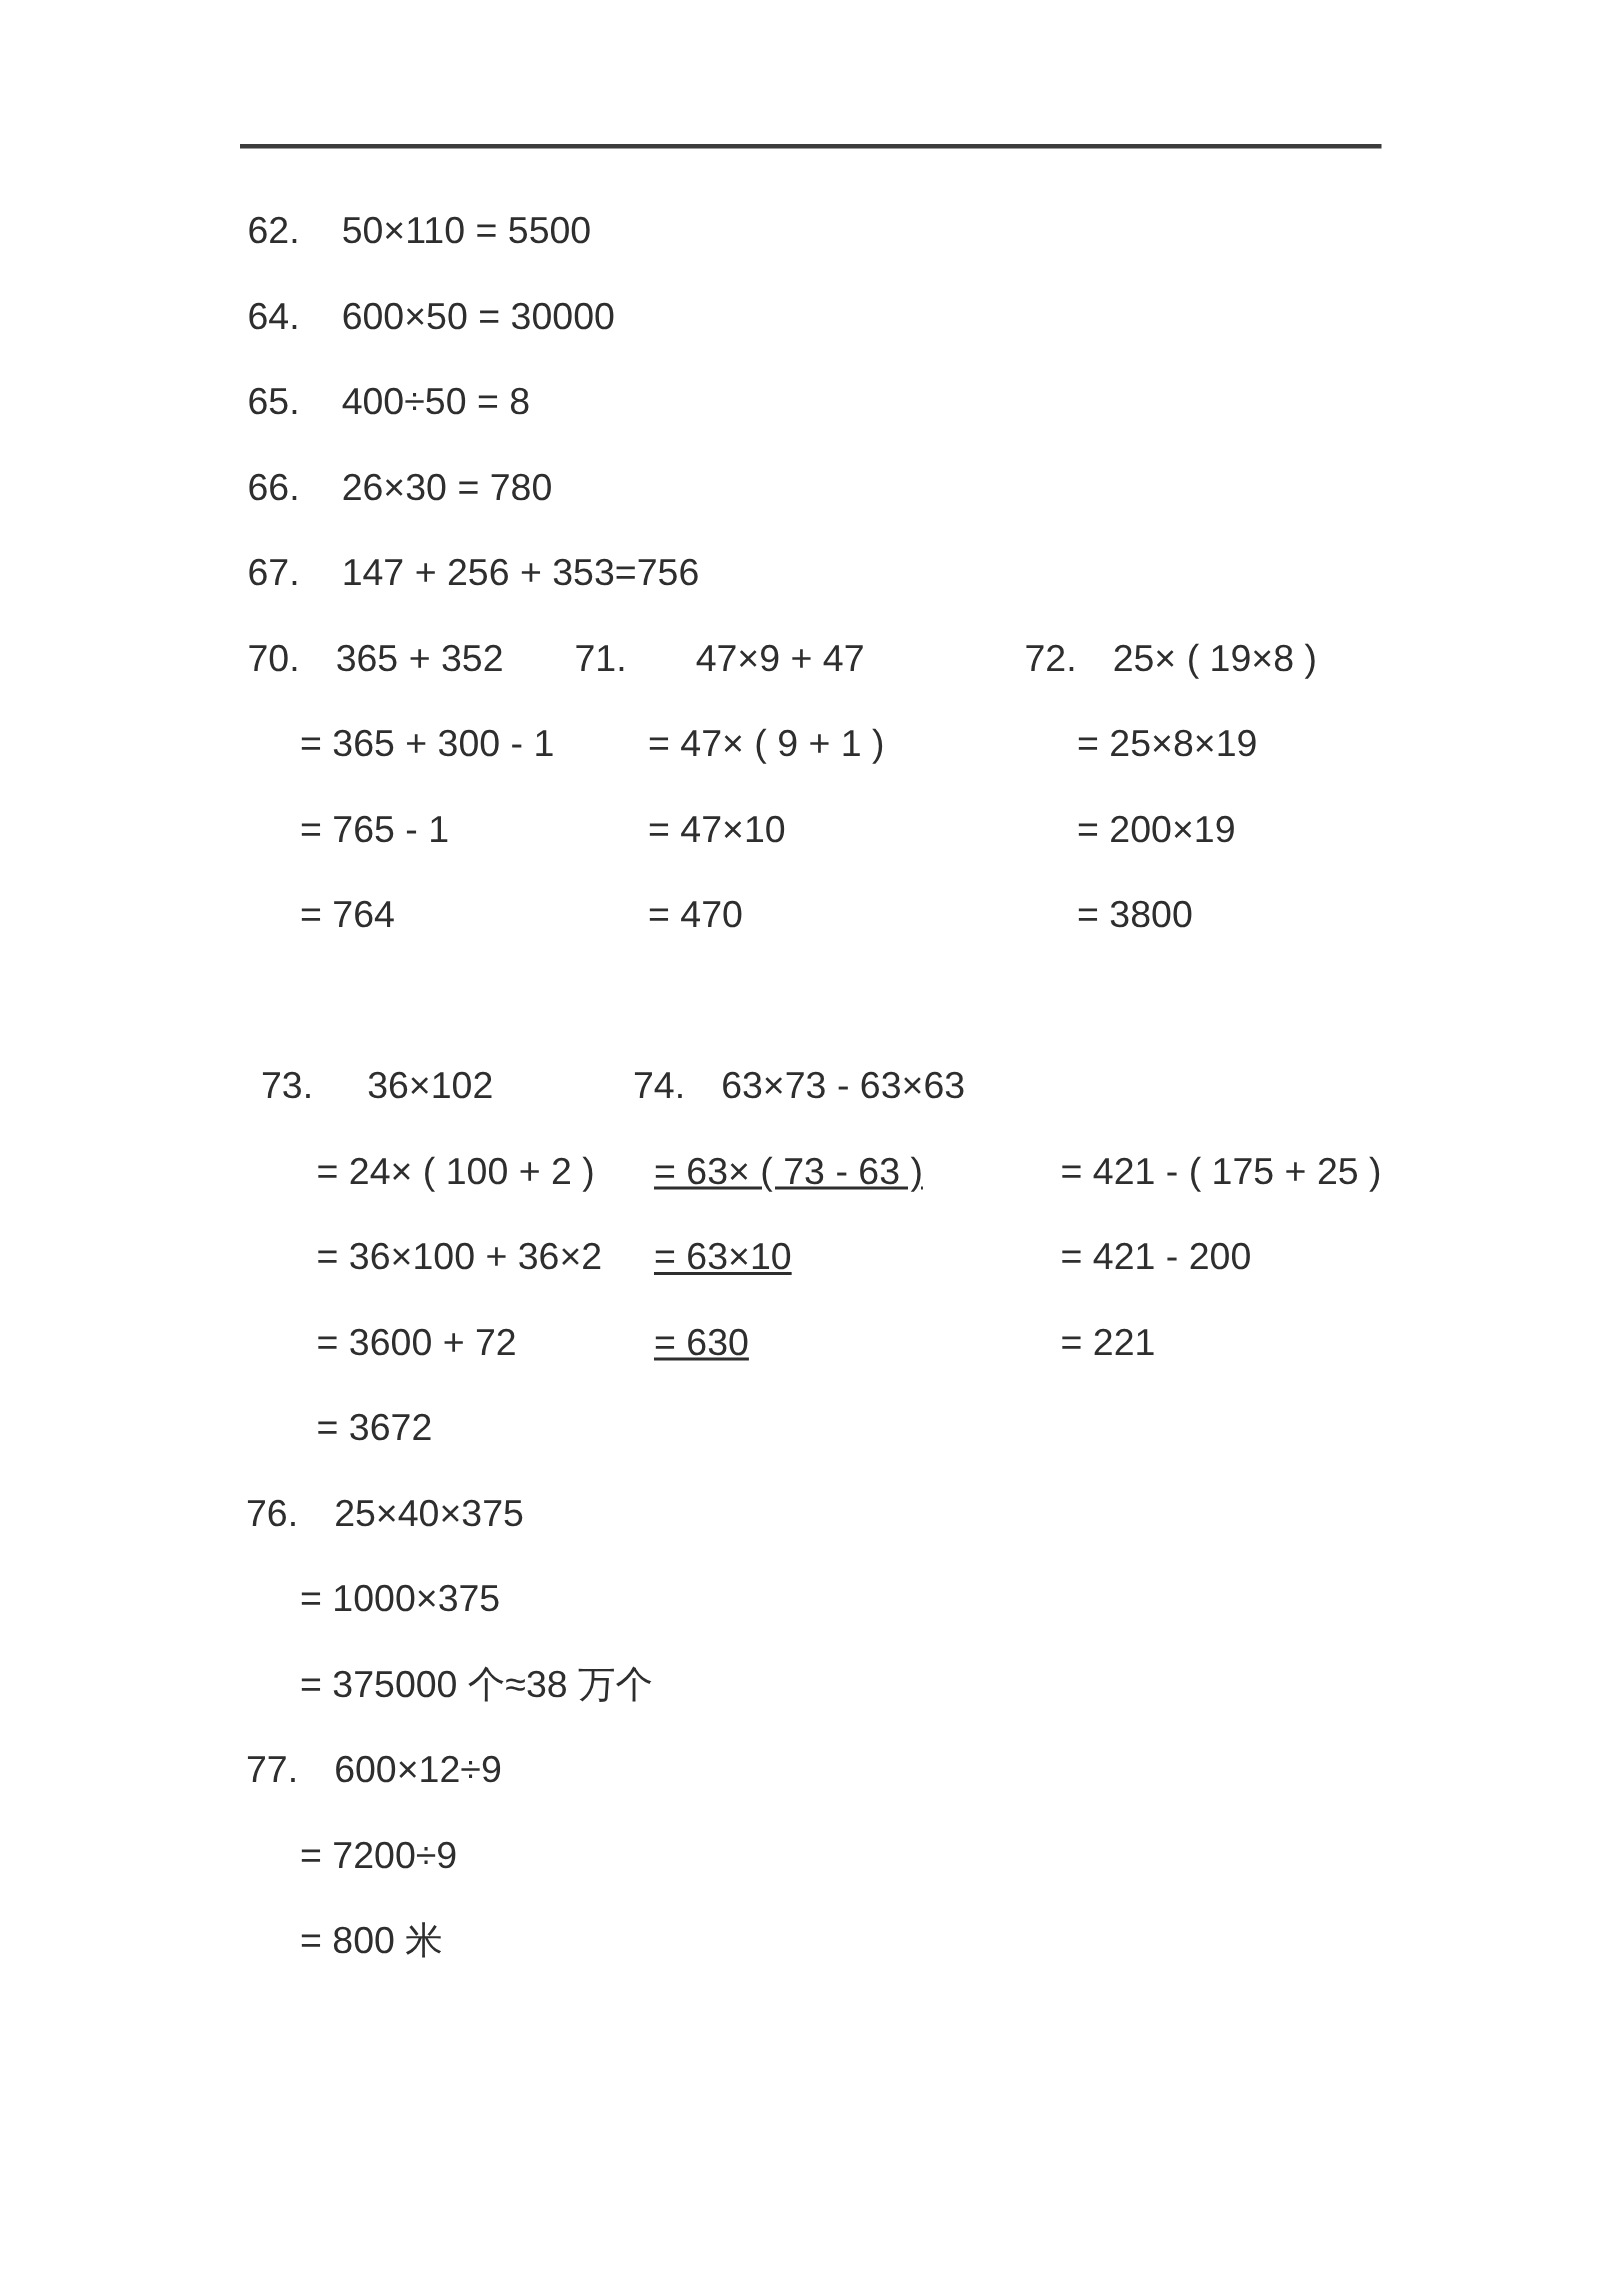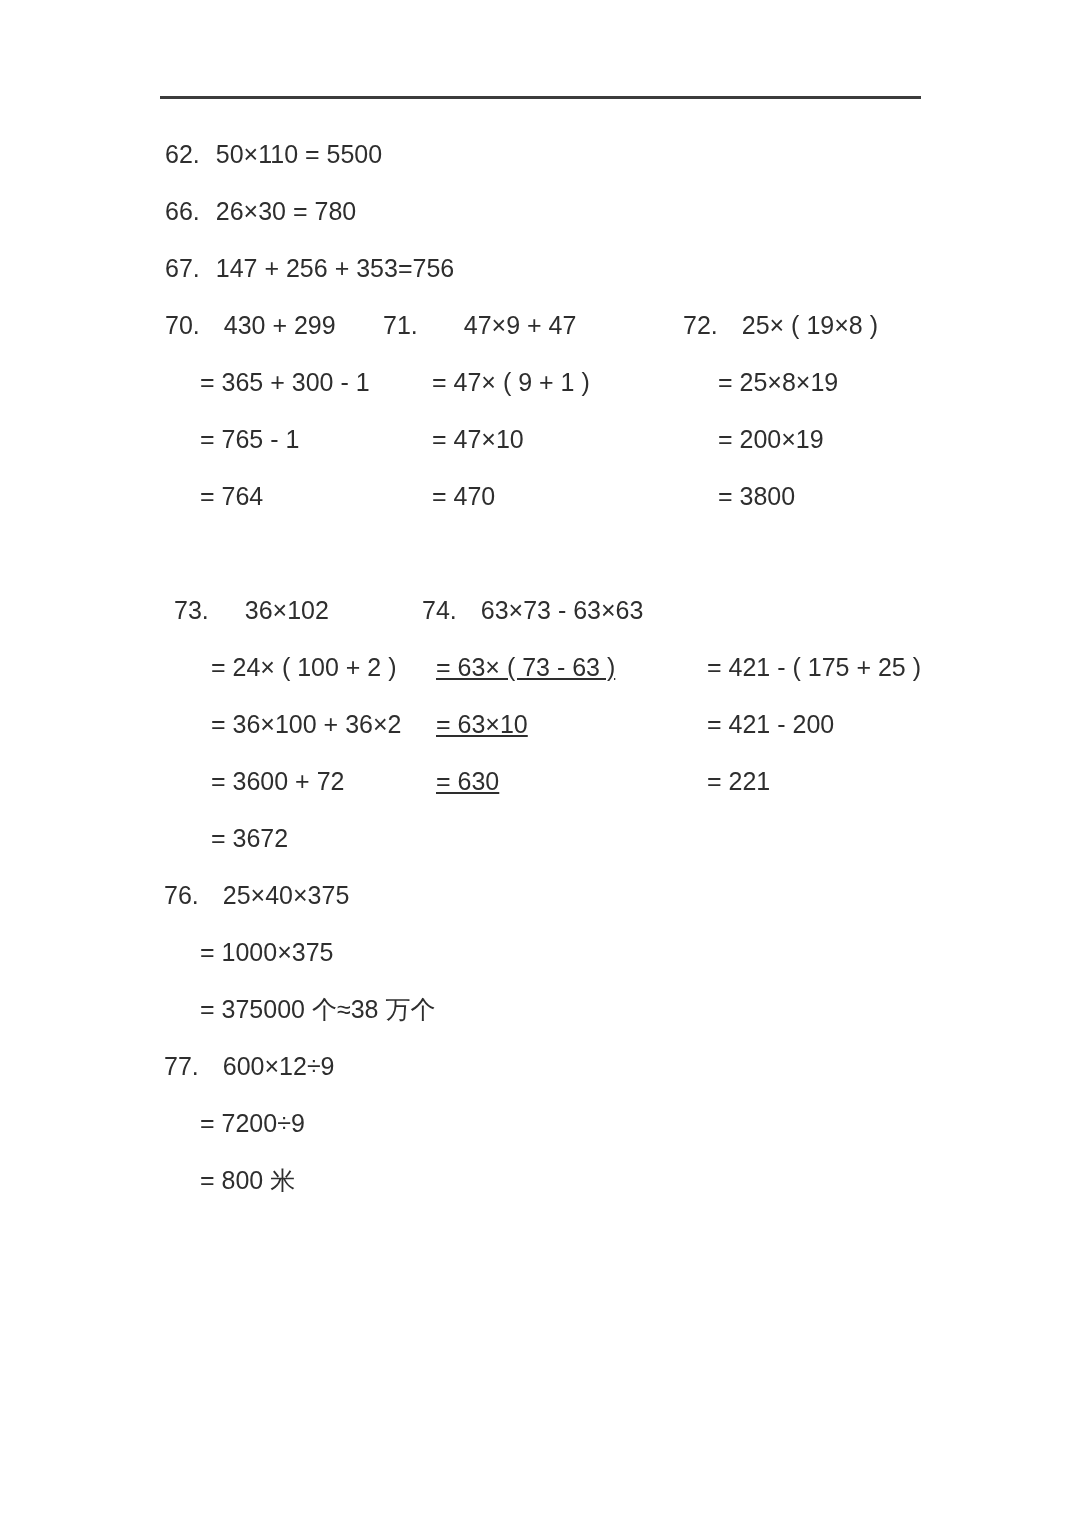--- a/index.html
+++ b/index.html
@@ -47,45 +47,51 @@
   .x211 { left: 211px; }
   .x383 { left: 383px; }
   .x422 { left: 422px; }
   .x432 { left: 432px; }
   .x436 { left: 436px; text-decoration: underline; }
   .x683 { left: 683px; }
   .x698 { left: 718px; }
   .x707 { left: 707px; }
 
   
-  .gap10 { margin-left: 16px; }
+  .gap10 { margin-left: 28px; }
   .gap24 { margin-left: 24px; }
   .gap36 { margin-left: 36px; }
   .gap46 { margin-left: 46px; text-align: right; }
 </style>
 </head>
 <body>
 
 <div class="page">
   <div class="rule"></div>
 
   <div class="doc">
 
     <div class="line">
       <span class="cell x165"><span>62.</span><span class="gap10">50×110 = 5500</span></span>
     </div>
     <div class="line">
+      <span class="cell x165"><span>64.</span><span class="gap10">600×50 = 30000</span></span>
+    </div>
+    <div class="line">
+      <span class="cell x165"><span>65.</span><span class="gap10">400÷50 = 8</span></span>
+    </div>
+    <div class="line">
       <span class="cell x165"><span>66.</span><span class="gap10">26×30 = 780</span></span>
     </div>
     <div class="line">
       <span class="cell x165"><span>67.</span><span class="gap10">147 + 256 + 353=756</span></span>
     </div>
 
     <div class="line">
-      <span class="cell x165"><span>70.</span><span class="gap24">430 + 299</span></span>
+      <span class="cell x165"><span>70.</span><span class="gap24">365 + 352</span></span>
       <span class="cell x383"><span>71.</span><span class="gap46">47×9 + 47</span></span>
       <span class="cell x683"><span>72.</span><span class="gap24">25× ( 19×8 )</span></span>
     </div>
     <div class="line">
       <span class="cell x200">= 365 + 300 - 1</span>
       <span class="cell x432">= 47× ( 9 + 1 )</span>
       <span class="cell x698">= 25×8×19</span>
     </div>
     <div class="line">
       <span class="cell x200">= 765 - 1</span>

